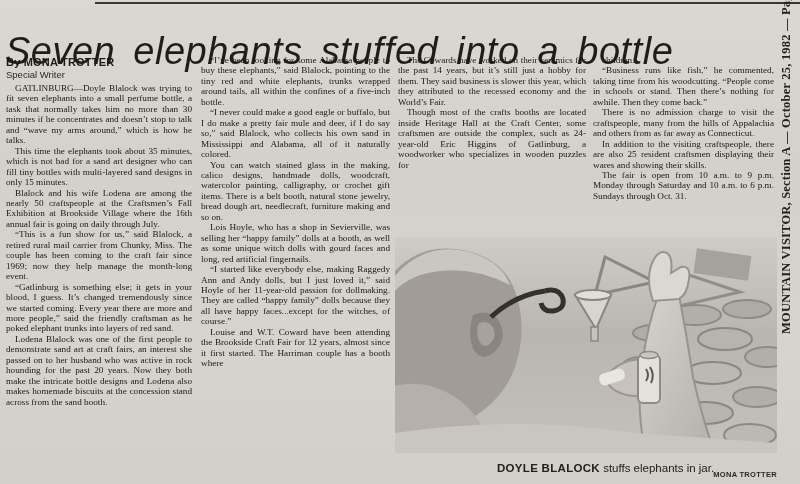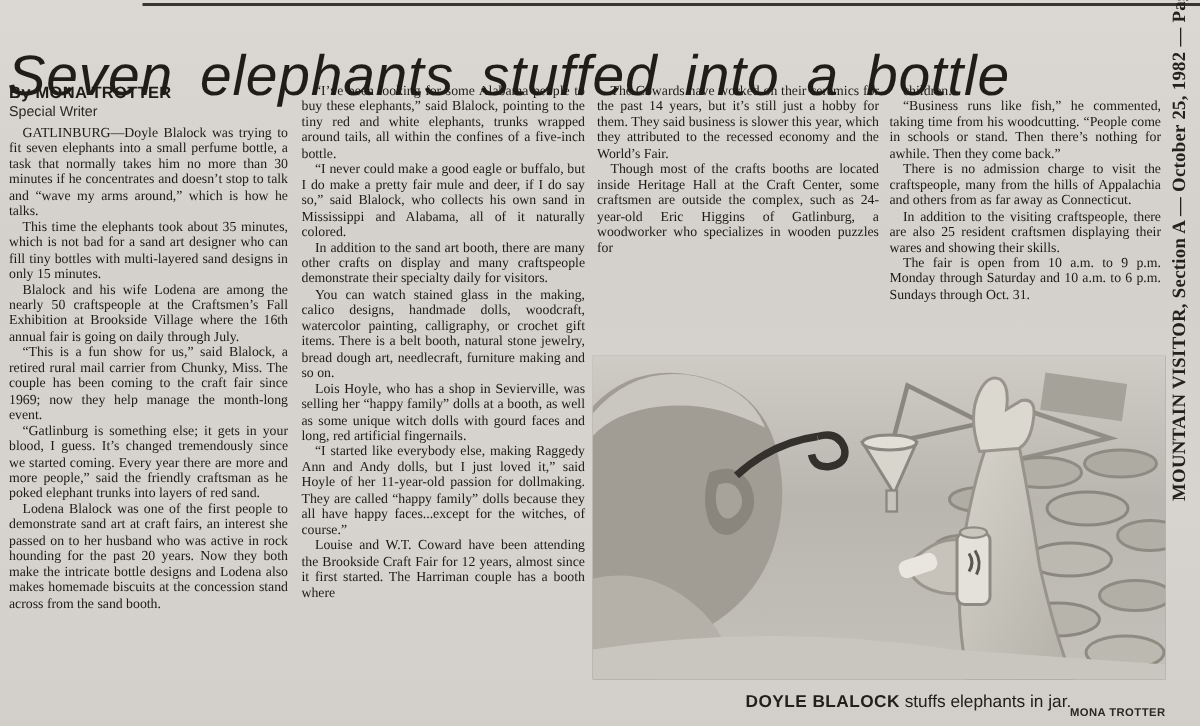--- a/index.html
+++ b/index.html
@@ -67,21 +67,20 @@
     <p>This time the elephants took about 35 minutes, which is not bad for a sand art designer who can fill tiny bottles with multi-layered sand designs in only 15 minutes.</p>
     <p>Blalock and his wife Lodena are among the nearly 50 craftspeople at the Craftsmen’s Fall Exhibition at Brookside Village where the 16th annual fair is going on daily through July.</p>
     <p>“This is a fun show for us,” said Blalock, a retired rural mail carrier from Chunky, Miss. The couple has been coming to the craft fair since 1969; now they help manage the month-long event.</p>
     <p>“Gatlinburg is something else; it gets in your blood, I guess. It’s changed tremendously since we started coming. Every year there are more and more people,” said the friendly craftsman as he poked elephant trunks into layers of red sand.</p>
     <p>Lodena Blalock was one of the first people to demonstrate sand art at craft fairs, an interest she passed on to her husband who was active in rock hounding for the past 20 years. Now they both make the intricate bottle designs and Lodena also makes homemade biscuits at the concession stand across from the sand booth.</p>
   </div>
 
   <div class="col col2">
     <p>“I’ve been looking for some Alabama people to buy these elephants,” said Blalock, pointing to the tiny red and white elephants, trunks wrapped around tails, all within the confines of a five-inch bottle.</p>
     <p>“I never could make a good eagle or buffalo, but I do make a pretty fair mule and deer, if I do say so,” said Blalock, who collects his own sand in Mississippi and Alabama, all of it naturally colored.</p>
-    <p>In addition to the sand art booth, there are many other crafts on display and many craftspeople demonstrate their specialty daily for visitors.</p>
     <p>You can watch stained glass in the making, calico designs, handmade dolls, woodcraft, watercolor painting, calligraphy, or crochet gift items. There is a belt booth, natural stone jewelry, bread dough art, needlecraft, furniture making and so on.</p>
     <p>Lois Hoyle, who has a shop in Sevierville, was selling her “happy family” dolls at a booth, as well as some unique witch dolls with gourd faces and long, red artificial fingernails.</p>
     <p>“I started like everybody else, making Raggedy Ann and Andy dolls, but I just loved it,” said Hoyle of her 11-year-old passion for dollmaking. They are called “happy family” dolls because they all have happy faces...except for the witches, of course.”</p>
     <p>Louise and W.T. Coward have been attending the Brookside Craft Fair for 12 years, almost since it first started. The Harriman couple has a booth where</p>
   </div>
 
   <div class="col col3">
     <p>The Cowards have worked on their ceramics for the past 14 years, but it’s still just a hobby for them. They said business is slower this year, which they attributed to the recessed economy and the World’s Fair.</p>
     <p>Though most of the crafts booths are located inside Heritage Hall at the Craft Center, some craftsmen are outside the complex, such as 24-year-old Eric Higgins of Gatlinburg, a woodworker who specializes in wooden puzzles for</p>
   </div>

